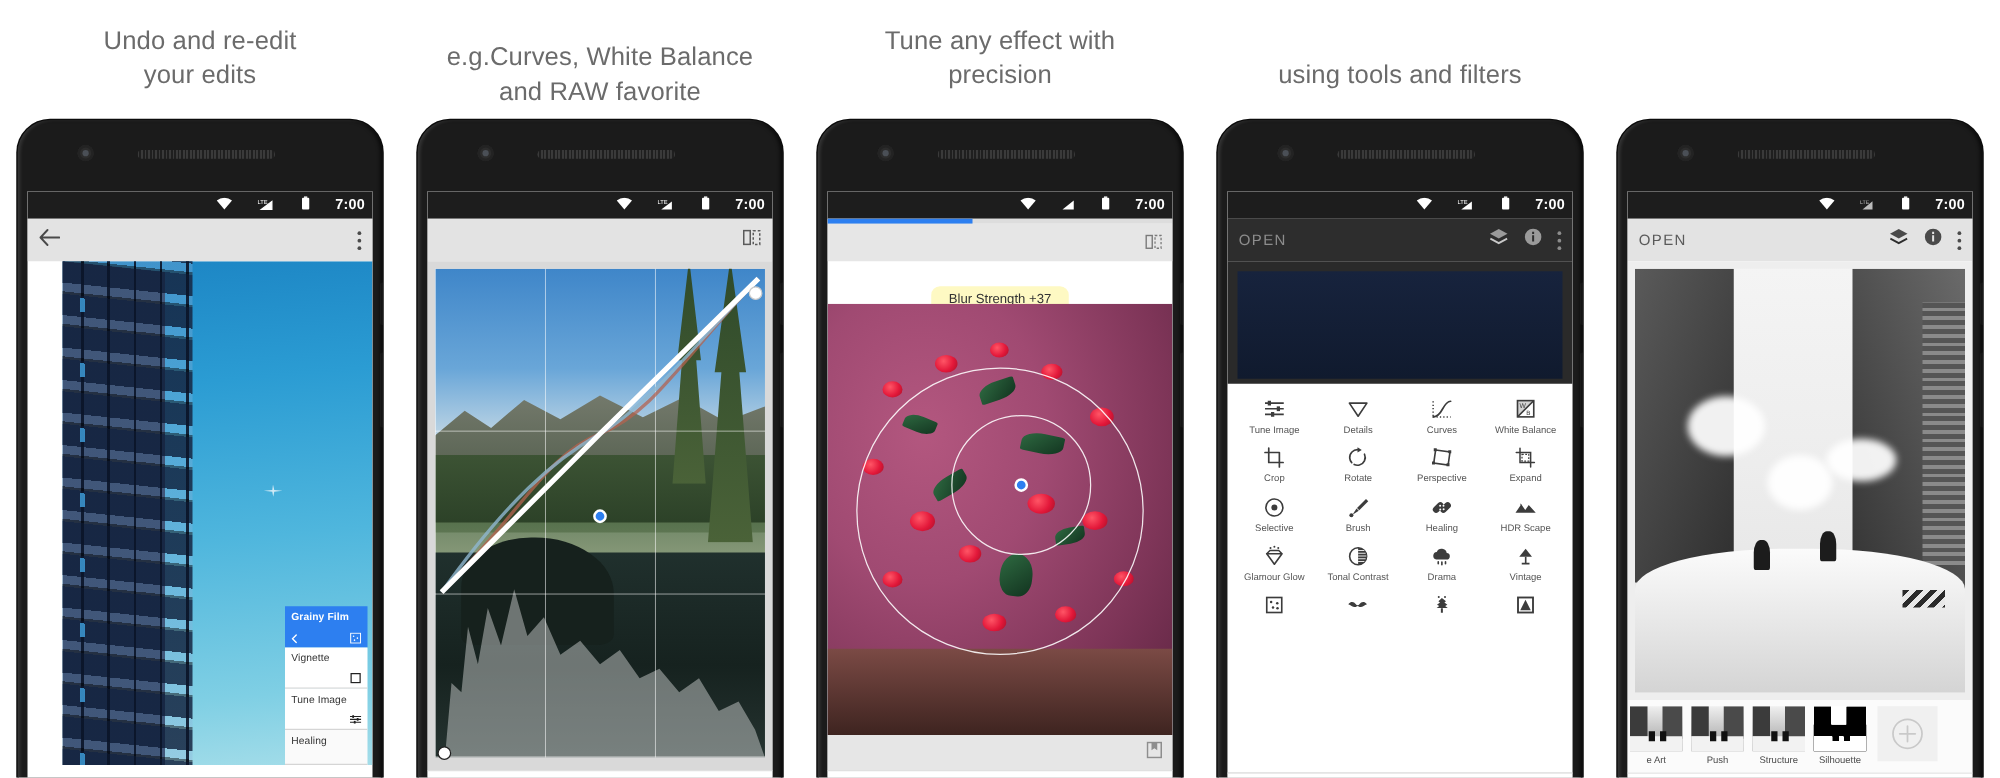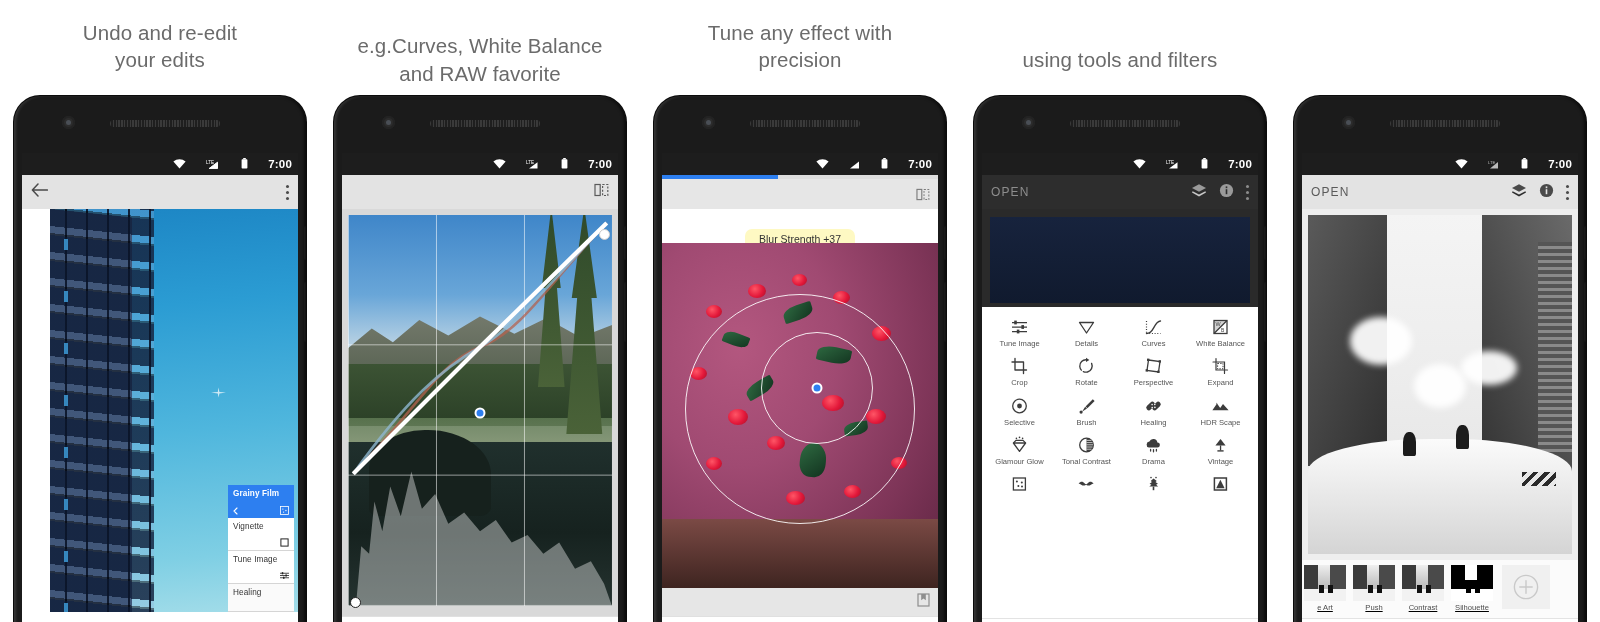--- a/index.html
+++ b/index.html
@@ -167,21 +167,21 @@
     background:linear-gradient(250deg,#6a6a6a,#333); }
   .bR2 { position:absolute; right:0; top:8%; width:13%; height:62%;
     background:repeating-linear-gradient(0deg,#8a8a8a 0 3px,#555 3px 7px); }
   .steam { position:absolute; border-radius:50%; background:rgba(255,255,255,.93); filter:blur(3px); }
   .snowgnd { position:absolute; left:0; bottom:0; width:100%; height:34%;
     background:linear-gradient(180deg,#fbfbfb 0%,#e6e6e6 55%,#d4d4d4 100%);
     border-radius:46% 46% 0 0 / 28% 28% 0 0; }
   .person { position:absolute; background:#1c1c1c; border-radius:42% 42% 10% 10%; }
 
   .lookstrip { position:absolute; left:0; right:0; bottom:38px; height:58px;
-    background:#fbfbfb; display:flex; align-items:flex-start; padding:5px 0 0 0; overflow:hidden;text-decoration:underline; }
+    background:#fbfbfb; display:flex; align-items:flex-start; padding:5px 0 0 0; overflow:hidden; }
   .lk { width:46px; flex:0 0 46px; margin-right:3px; text-align:center; }
   .lk .th { width:42px; height:36px; margin:0 auto 2px; position:relative; overflow:hidden;
     background:linear-gradient(180deg,#efefef 0%,#c9c9c9 46%,#9e9e9e 100%); }
   .lk .th .d1 { position:absolute; left:0; top:0; width:34%; height:68%; background:#3b3b3b; }
   .lk .th .d2 { position:absolute; right:0; top:0; width:38%; height:72%; background:#4a4a4a; }
   .lk .th .g  { position:absolute; left:0; bottom:0; width:100%; height:34%; background:#f2f2f2; }
   .lk .th .pp { position:absolute; bottom:22%; width:5px; height:8px; background:#111; }
   .lk .cap { font-size:7.6px; color:#4d4d4d; white-space:nowrap; overflow:hidden; }
   .lk.hi .th { background:linear-gradient(180deg,#fff 0%,#e8e8e8 40%,#111 42%,#000 100%); filter:contrast(2.4); }
   .addlook { width:48px; flex:0 0 48px; height:44px; background:#f0f0f0; display:flex;
@@ -813,21 +813,21 @@
             <div class="cap">Push</div>
           </div>
           <div class="lk">
             <div class="th">
                 <span class="d1"></span>
                 <span class="d2"></span>
                 <span class="g"></span>
                 <span class="pp" style="left:36%"></span>
                 <span class="pp" style="left:58%"></span>
               </div>
-            <div class="cap">Contrast</div>
+            <div class="cap">Structure</div>
           </div>
           <div class="lk hi">
             <div class="th">
                 <span class="d1"></span>
                 <span class="d2"></span>
                 <span class="g"></span>
                 <span class="pp" style="left:36%"></span>
                 <span class="pp" style="left:58%"></span>
               </div>
             <div class="cap">Silhouette</div>

